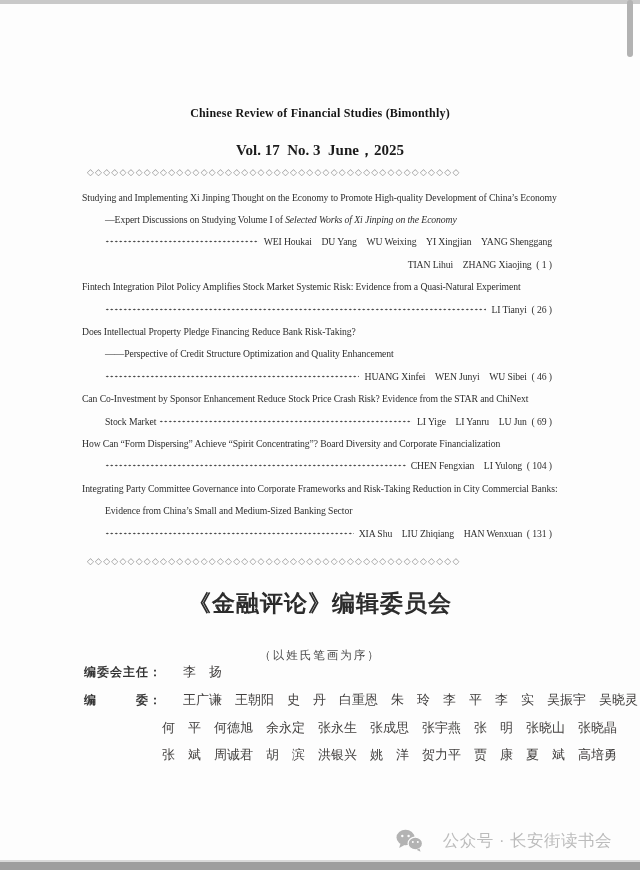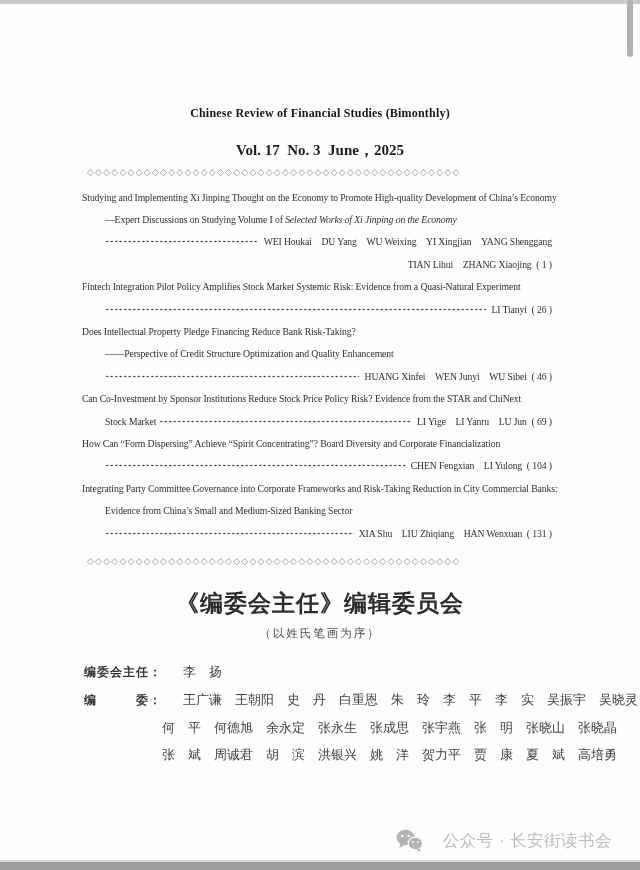--- a/index.html
+++ b/index.html
@@ -27,21 +27,21 @@
   .toc .ind{padding-left:23px;}
   .toc .right{justify-content:flex-end;}
   .toc i{text-align:right;}
   .dots{flex:1 1 auto;height:9px;align-self:center;margin-right:5px;
     background-image:radial-gradient(circle,#3d3d3d 0.85px,transparent 1.05px);
     background-size:4.5px 9px;background-repeat:repeat-x;background-position:left center;}
 
   .cn-heading{position:absolute;top:588px;left:0;width:100%;text-align:center;
     font-family:"Liberation Sans","DejaVu Sans",sans-serif;font-weight:bold;
     font-size:23px;color:#2c2c2c;letter-spacing:1px;}
-  .cn-subheading{position:absolute;top:626px;left:0;width:100%;text-align:center;
+  .cn-subheading{position:absolute;top:648px;left:0;width:100%;text-align:center;
     font-size:11.5px;color:#4a4a4a;letter-spacing:2px;}
 
   .committee{position:absolute;left:84px;top:658px;width:478px;}
   .crow{display:flex;line-height:27px;white-space:pre;align-items:baseline;gap:21px;}
   .clabel{font-family:"Liberation Sans","DejaVu Sans",sans-serif;font-weight:bold;
     font-size:12px;color:#333;letter-spacing:1px;flex:0 0 auto;}
   .cval{font-size:13px;color:#413f3e;flex:1 1 auto;}
   .cont{padding-left:78px;}
 
   .watermark{position:absolute;right:28px;bottom:18px;display:flex;align-items:center;gap:20px;
@@ -66,34 +66,34 @@
   <div class="line ind"><span class="dots"></span><span>WEI Houkai DU Yang WU Weixing YI Xingjian YANG Shenggang</span></div>
   <div class="line right"><span>TIAN Lihui ZHANG Xiaojing ( 1 )</span></div>
 
   <div class="line"><span>Fintech Integration Pilot Policy Amplifies Stock Market Systemic Risk: Evidence from a Quasi-Natural Experiment</span></div>
   <div class="line ind"><span class="dots"></span><span>LI Tianyi ( 26 )</span></div>
 
   <div class="line"><span>Does Intellectual Property Pledge Financing Reduce Bank Risk-Taking?</span></div>
   <div class="line ind"><span>——Perspective of Credit Structure Optimization and Quality Enhancement</span></div>
   <div class="line ind"><span class="dots"></span><span>HUANG Xinfei WEN Junyi WU Sibei ( 46 )</span></div>
 
-  <div class="line"><span>Can Co-Investment by Sponsor Institutions Reduce Stock Price Policy Risk? Evidence from the STAR and ChiNext</span></div>
+  <div class="line"><span>Can Co-Investment by Sponsor Enhancement Reduce Stock Price Crash Risk? Evidence from the STAR and ChiNext</span></div>
   <div class="line ind"><span>Stock Market </span><span class="dots"></span><span>LI Yige LI Yanru LU Jun ( 69 )</span></div>
 
   <div class="line"><span>How Can “Form Dispersing” Achieve “Spirit Concentrating”? Board Diversity and Corporate Financialization</span></div>
   <div class="line ind"><span class="dots"></span><span>CHEN Fengxian LI Yulong ( 104 )</span></div>
 
   <div class="line"><span>Integrating Party Committee Governance into Corporate Frameworks and Risk-Taking Reduction in City Commercial Banks:</span></div>
   <div class="line ind"><span>Evidence from China’s Small and Medium-Sized Banking Sector</span></div>
   <div class="line ind"><span class="dots"></span><span>XIA Shu LIU Zhiqiang HAN Wenxuan ( 131 )</span></div>
 </div>
 
 <div class="chain d2">◇◇◇◇◇◇◇◇◇◇◇◇◇◇◇◇◇◇◇◇◇◇◇◇◇◇◇◇◇◇◇◇◇◇◇◇◇◇◇◇◇◇◇◇◇◇</div>
 
-<div class="cn-heading">《编委会主任》编辑委员会</div>
+<div class="cn-heading">《金融评论》编辑委员会</div>
 <div class="cn-subheading">（以姓氏笔画为序）</div>
 
 <div class="committee">
   <div class="crow">
     <span class="clabel">编委会主任：</span>
     <span class="cval">李　扬</span>
   </div>
   <div class="crow">
     <span class="clabel">编　　　委：</span>
     <span class="cval">王广谦　王朝阳　史　丹　白重恩　朱　玲　李　平　李　实　吴振宇　吴晓灵</span>

